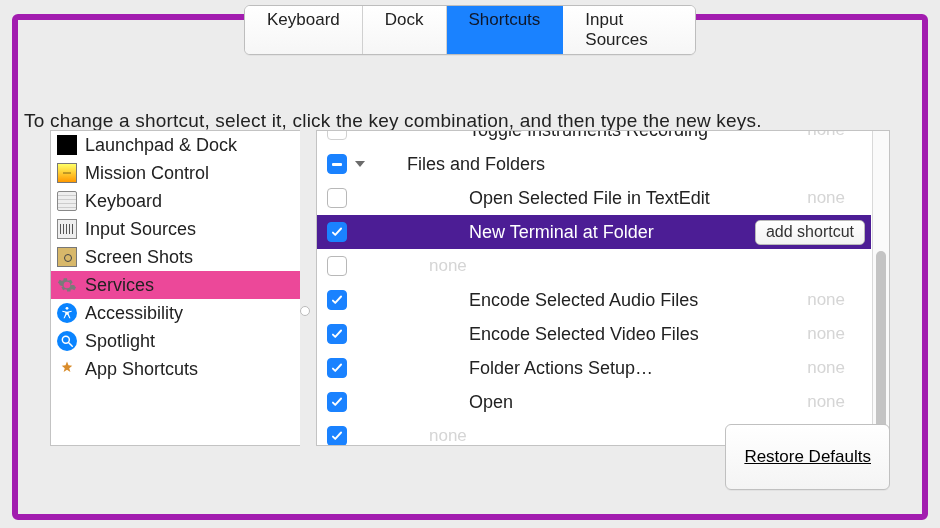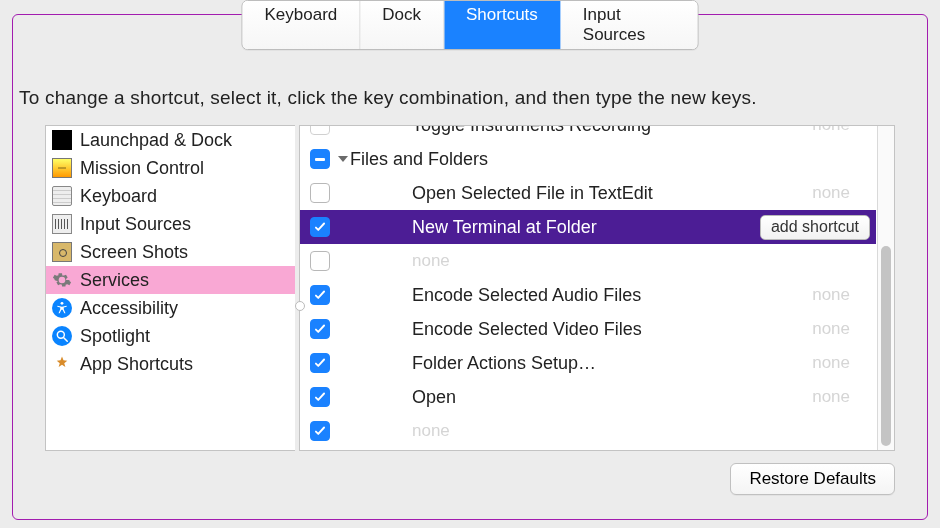--- a/index.html
+++ b/index.html
@@ -1,33 +1,33 @@
 <!DOCTYPE html>
 <html><head>
 <meta charset="utf-8">
 <style>
   * { box-sizing: border-box; margin: 0; padding: 0; }
   html, body { width: 940px; height: 528px; font-family: -apple-system, "Helvetica Neue", Arial, sans-serif; background:#ececec; }
-  .panel { position:absolute; left:12px; top:14px; right:12px; bottom:8px; background:#ececec; border:1px solid #a21caf; border-radius:6px; }
+  .panel { position:absolute; left:12px; top:14px; right:12px; bottom:8px; background:#ececec; border:6px solid #a21caf; border-radius:6px; }
 
   
   .segment-wrap { position:absolute; top:-15px; left:50%; transform:translateX(-50%); }
   .segment { display:flex; border:1px solid #bdbdbd; border-radius:6px; overflow:hidden; background:#fff; box-shadow:0 1px 0 rgba(0,0,0,.04); }
   .seg { padding:4px 22px; font-size:17px; color:#222; border-right:1px solid #d0d0d0; background:linear-gradient(#ffffff,#f6f6f6); cursor:pointer; }
   .seg:last-child { border-right:none; }
-  .seg.active { background:#1a82ff; color:#ffffff; border-right:1px solid #1a82ff;text-align:right; }
-
-  .instr { position:absolute; left:6px; top:72px; font-size:19px; color:#222; letter-spacing:.2px; }
-
-  .body { position:absolute; left:32px; right:32px; top:110px; bottom:68px; display:flex; gap:4px; }
+  .seg.active { background:#1a82ff; color:#0f172a; border-right:1px solid #1a82ff;text-align:right; }
+
+  .instr { position:absolute; left:6px; top:90px; font-size:19px; color:#222; letter-spacing:.2px; }
+
+  .body { position:absolute; left:32px; right:32px; top:110px; bottom:68px; display:flex; gap:16px; }
 
   
   .left-list { width:250px; background:#fff; border:1px solid #c3c3c3; border-right:none; border-radius:0; overflow:hidden; }
   .cat { display:flex; align-items:center; gap:8px; padding:3.5px 8px 3.5px 6px; font-size:18px; color:#222; cursor:pointer; }
-  .cat.selected { background:#f9a8d4; }
+  .cat.selected { background:#ec4899; }
   .cat .cicon { width:20px; height:20px; display:flex; align-items:center; justify-content:center; font-size:14px; }
   .ic-launchpad { background:#000; }
   .ic-mission { background:linear-gradient(#ff6,#f90); border:1px solid #777; display:grid; grid-template-columns:1fr 1fr; grid-template-rows:1fr 1fr; }
   .ic-mission div{ border:1px solid rgba(0,0,0,.25); }
   .ic-keyboard { border:1px solid #888; border-radius:2px; background:repeating-linear-gradient(#eee,#eee 3px,#ccc 3px,#ccc 4px); }
   .ic-input { border:1px solid #888; background:#eee; position:relative; }
   .ic-input::after{content:"";position:absolute;inset:4px 2px 4px 2px;background:repeating-linear-gradient(90deg,#555,#555 1px,transparent 1px,transparent 3px);}
   .ic-screen { border:1px solid #777; background:#d8b86a; position:relative; }
   .ic-screen::after{content:"";position:absolute;left:6px;top:6px;width:6px;height:6px;border-radius:50%;border:1px solid #444;}
   .ic-services svg{ width:20px; height:20px; }
@@ -38,36 +38,36 @@
 
   
   .right-wrap { flex:1; border:1px solid #c3c3c3; background:#fff; position:relative; overflow:hidden; }
   .rows { position:absolute; inset:0 18px 0 0; overflow:hidden; }
   .row { display:flex; align-items:center; height:34px; padding-left:10px; font-size:18px; color:#222; position:relative; }
   .row .cb { width:20px; height:20px; border:1px solid #b8b8b8; border-radius:4px; background:#fff; margin-right:10px; display:flex; align-items:center; justify-content:center; }
   .row .cb.checked { background:#1a82ff; border-color:#1a82ff; color:#fff; }
   .row .cb.mixed  { background:#1a82ff; border-color:#1a82ff; }
   .row .cb.mixed::after { content:""; width:10px; height:3px; background:#fff; border-radius:1px; }
   .row .cb.checked svg{ width:14px; height:14px; }
-  .row .lbl { flex:1; white-space:nowrap; overflow:hidden; text-overflow:ellipsis; }
+  .row .lbl { flex:1; white-space:nowrap; overflow:hidden; text-overflow:ellipsis;margin-left:40px; }
   .row .rhs { color:#d5d5d5; font-size:17px; padding-right:26px; }
   .row.selected { background:#4c1d95; color:#fff; }
   .row.selected .rhs-btn { display:inline-block; }
   .rhs-btn { display:none; margin-right:6px; padding:2px 10px 3px; border:1px solid #b9b9b9; border-radius:5px; background:linear-gradient(#ffffff,#f2f2f2); color:#333; font-size:16px; }
   .row .indent0 { width:0; } .row .indent2 { width:72px; }
   .disc { width:0;height:0;border-left:6px solid #6b6b6b;border-top:5px solid transparent;border-bottom:5px solid transparent; transform:rotate(90deg); margin-right:4px; }
   .group-lbl { font-size:18px; }
   .row.cutoff-top { margin-top:-18px; }
   .row.cutoff-top .cb { opacity:.65; }
 
   
   .scroll-track { position:absolute; right:0; top:0; bottom:0; width:17px; background:#fafafa; border-left:1px solid #d9d9d9; }
   .scroll-thumb { position:absolute; right:3px; width:10px; border-radius:5px; background:#c4c4c4; }
 
-  .restore { position:absolute; right:32px; bottom:24px; padding:5px 18px; font-size:17px; border:1px solid #c0c0c0; border-radius:6px; background:linear-gradient(#ffffff,#f4f4f4); box-shadow:0 1px 0 rgba(0,0,0,.04); cursor:pointer; }
+  .restore { position:absolute; right:32px; bottom:24px; padding:22px 18px; font-size:17px; border:1px solid #c0c0c0; border-radius:6px; background:linear-gradient(#ffffff,#f4f4f4); box-shadow:0 1px 0 rgba(0,0,0,.04); cursor:pointer;text-decoration:underline; }
 </style>
 </head>
 <body>
 
 <div class="panel">
 
   <div class="segment-wrap">
     <div class="segment" id="segment">
         <div class="seg">Keyboard</div>
         <div class="seg">Dock</div>

